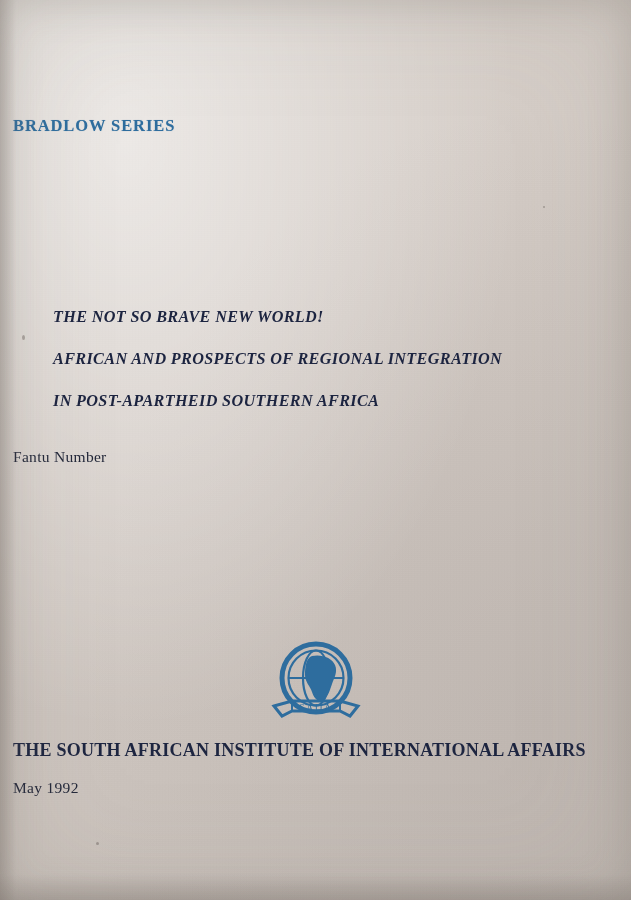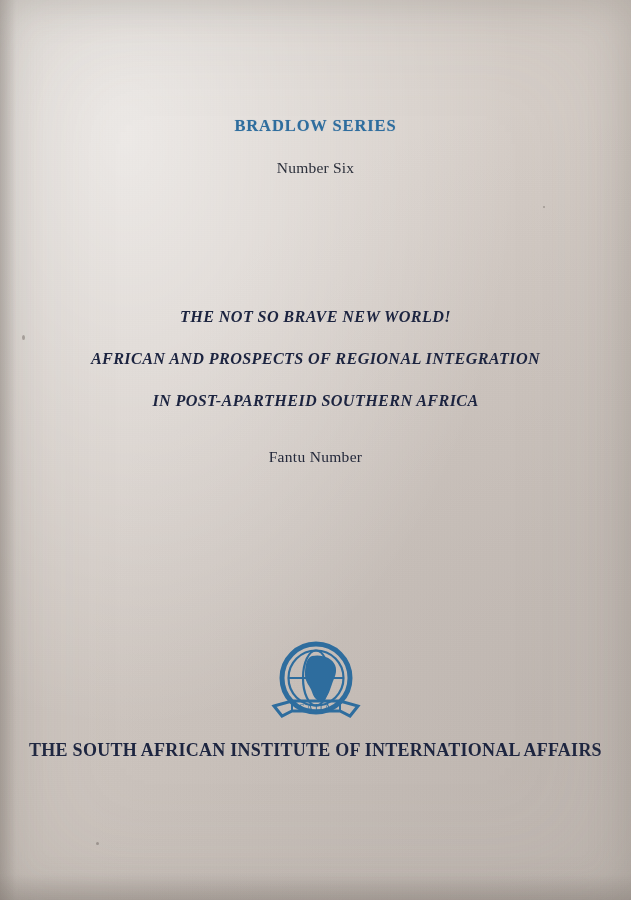--- a/index.html
+++ b/index.html
@@ -54,21 +54,21 @@
   }
   #bottom-edge {
     position: absolute;
     left: 0; right: 0; bottom: 0;
     height: 26px;
     background: linear-gradient(to top, rgba(115,105,100,0.28), rgba(115,105,100,0));
     pointer-events: none;
   }
 
   
-  .center { text-align: center; }
+  .center { text-align: left; padding-left: 13px; }
 
   #series-title {
     position: absolute;
     left: 0; right: 0;
     top: 116px;
     font-family: "Liberation Serif", serif;
     font-weight: bold;
     font-size: 16.5px;
     letter-spacing: 0.9px;
     color: #2e6d9e;
@@ -149,21 +149,20 @@
 </style>
 </head>
 <body>
 
 <div id="page">
 
   <div id="grain"></div>
 
   <div class="center" id="series-title">BRADLOW SERIES</div>
 
-  <div class="center" id="series-number">Number Six</div>
 
   <div class="center" id="doc-title">
     <span class="tl">THE NOT SO BRAVE NEW WORLD!</span>
     <span class="tl">AFRICAN AND PROSPECTS OF REGIONAL INTEGRATION</span>
     <span class="tl">IN POST-APARTHEID SOUTHERN AFRICA</span>
   </div>
 
   <div class="center" id="author">Fantu Number</div>
 
   <div id="logo-wrap">
@@ -179,20 +178,21 @@
       <path d="M60 16 C70 14 80 18 83 25 C86 32 82 38 80 44 C78 50 76 57 71 60 C66 63 62 58 60 52 C58 46 53 42 53 35 C53 27 54 18 60 16 Z" fill="#2e6d9e"></path>
 
       <path d="M22 66 L40 61 L88 61 L106 66 L98 76 L88 71 L40 71 L30 76 Z" fill="none" stroke="#2e6d9e" stroke-width="3"></path>
       <path d="M40 61 L40 71 M88 61 L88 71" stroke="#2e6d9e" stroke-width="2"></path>
       <text x="64" y="70.5" text-anchor="middle" font-family="Liberation Serif, serif" font-size="9.5" letter-spacing="1.6" fill="#2e6d9e">SAIIA</text>
     </svg>
   </div>
 
   <div class="center" id="publisher">THE SOUTH AFRICAN INSTITUTE OF INTERNATIONAL AFFAIRS</div>
 
+  <div class="center" id="date">May 1992</div>
 
   <div class="speck" style="left:22px;  top:335px; width:3px;  height:5px;"></div>
   <div class="speck" style="left:96px;  top:842px; width:3px;  height:3px;"></div>
   <div class="speck" style="left:543px; top:206px; width:2px;  height:2px;"></div>
 
   <div id="left-edge"></div>
   <div id="bottom-edge"></div>
   <div id="vignette"></div>
 </div>
 

